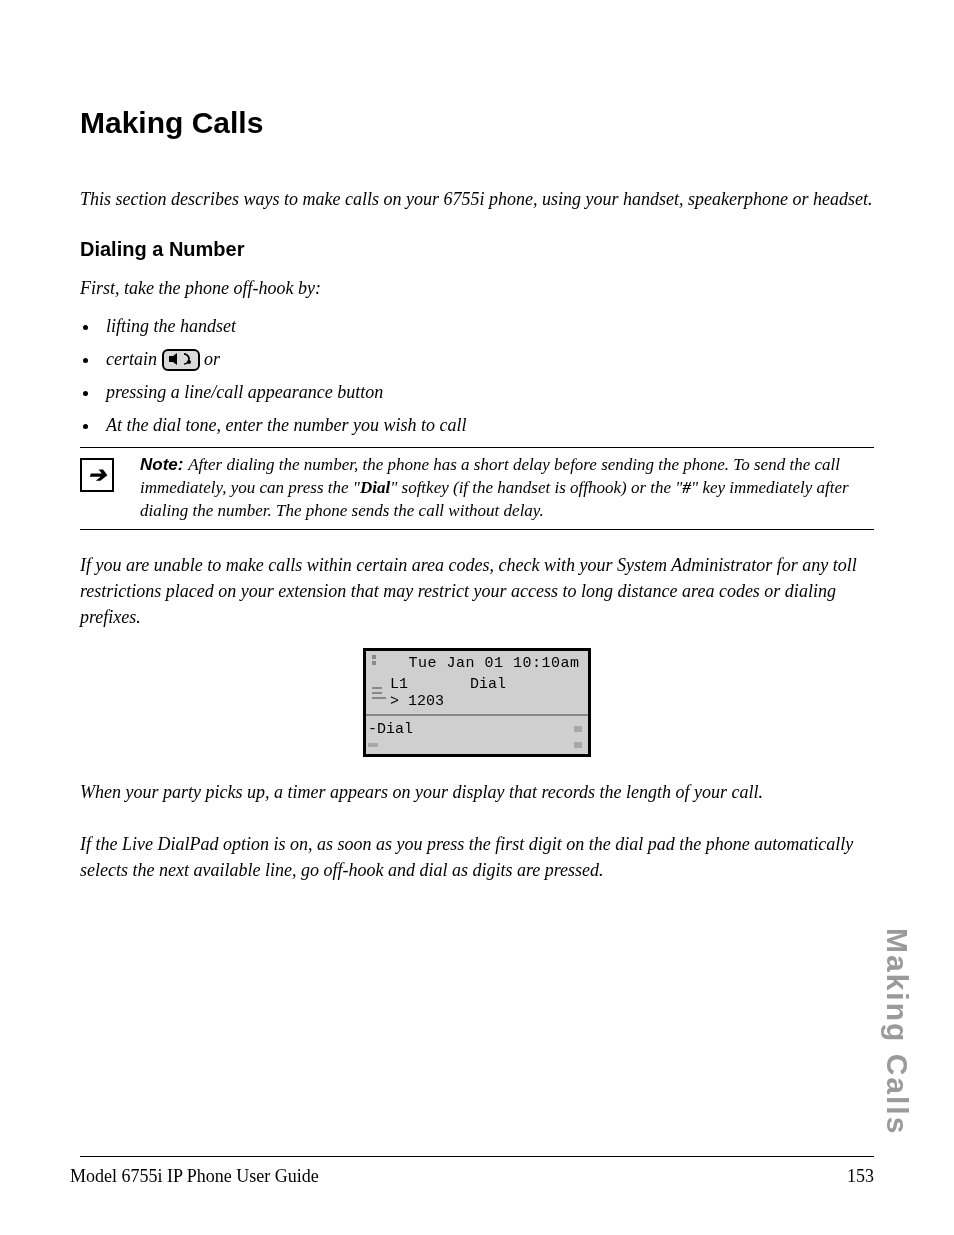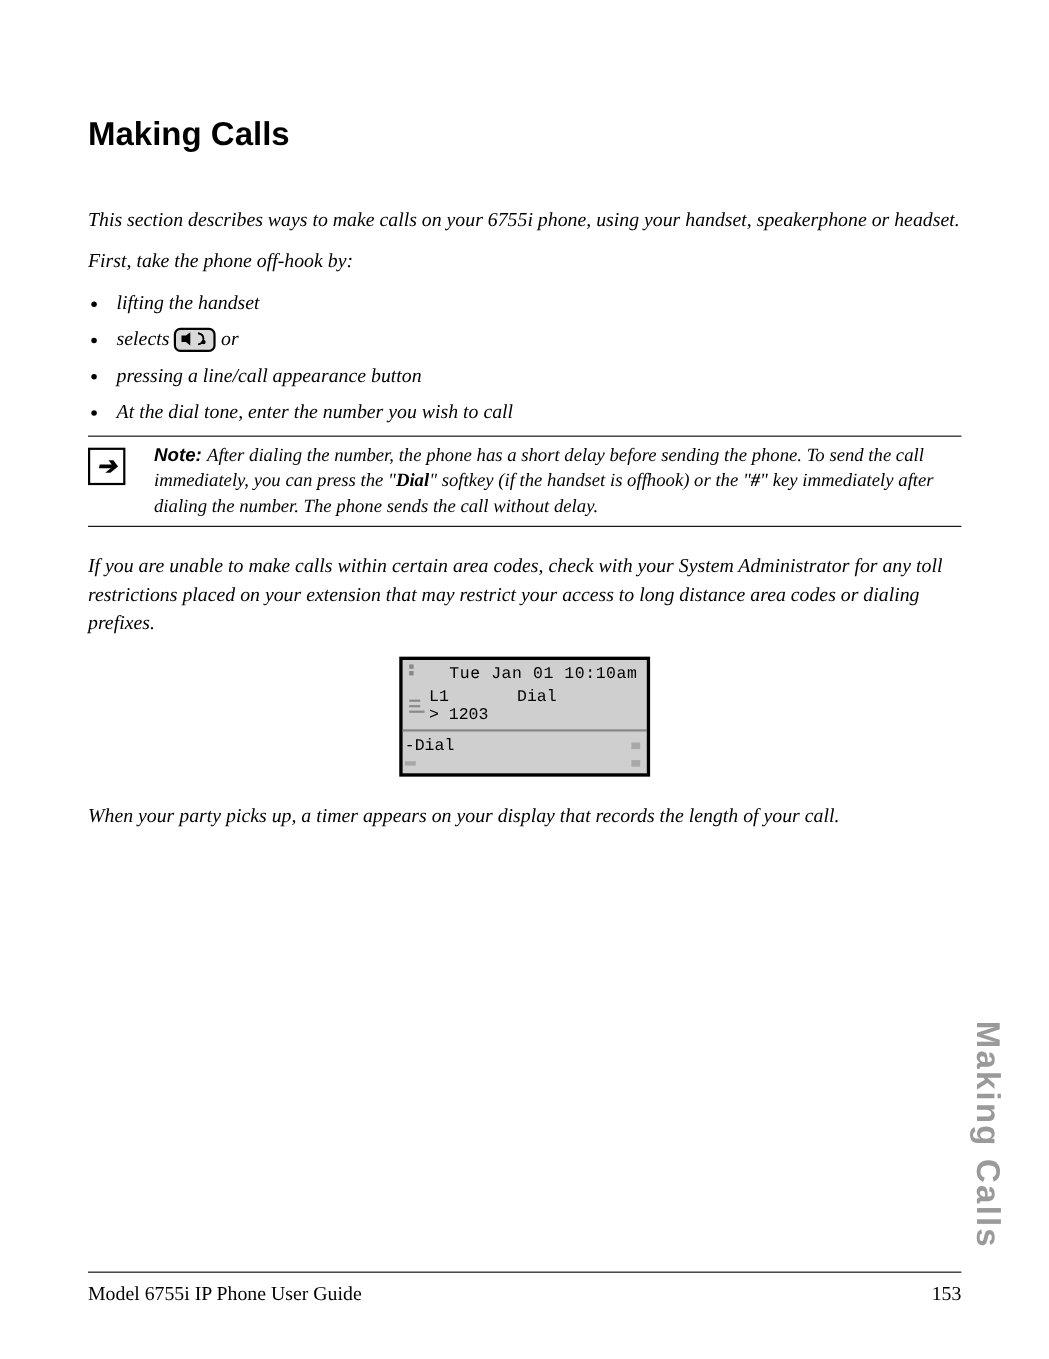--- a/index.html
+++ b/index.html
@@ -187,21 +187,21 @@
   
   .footer-line {
     position: absolute;
     left: 80px;
     right: 80px;
     bottom: 78px;
     border-top: 1px solid #000;
   }
   .footer {
     position: absolute;
-    left: 80px;
+    left: 70px;
     right: 80px;
     bottom: 48px;
     display: flex;
     justify-content: space-between;
     font-size: 18px;
   }
 
   
   .side-tab {
     position: absolute;
@@ -217,27 +217,28 @@
 </style>
 </head>
 <body>
 
 <div class="page">
 
   <div class="h1">Making Calls</div>
 
   <div class="body-indent body-text">This section describes ways to make calls on your 6755i phone, using your handset, speakerphone or headset.</div>
 
+  <div class="h2">Dialing a Number</div>
 
   <div class="body-indent body-text">First, take the phone off-hook by:</div>
 
   <ul class="bullets body-indent">
     <li>lifting the handset</li>
     <li>
-      <span>selects </span>
+      <span>certain </span>
       <span class="speaker-key">
         <svg width="30" height="14" viewBox="0 0 30 14">
           <path d="M3 4 L7 4 L11 1 L11 13 L7 10 L3 10 Z" fill="#000"></path>
           <path d="M18 2 a5 5 0 0 1 0 10" fill="none" stroke="#000" stroke-width="1.5"></path>
           <path d="M18 2 a5 5 0 0 1 5 5" fill="none" stroke="#000" stroke-width="1.5"></path>
           <circle cx="23" cy="10" r="2" fill="#000"></circle>
         </svg>
       </span>
       <span> or</span>
     </li>
@@ -285,20 +286,21 @@
       </div>
       <div class="row2">
         <div class="lbar"></div>
         <div class="rbar"></div>
       </div>
     </div>
   </div>
 
   <div class="body-indent body-text">When your party picks up, a timer appears on your display that records the length of your call.</div>
 
+  <div class="body-indent body-text" style="margin-top:26px">If the Live DialPad option is on, as soon as you press the first digit on the dial pad the phone automatically selects the next available line, go off-hook and dial as digits are pressed.</div>
 
   <div class="side-tab">Making Calls</div>
 
   <div class="footer-line"></div>
   <div class="footer">
     <span>Model 6755i IP Phone User Guide</span>
     <span>153</span>
   </div>
 
 </div>

